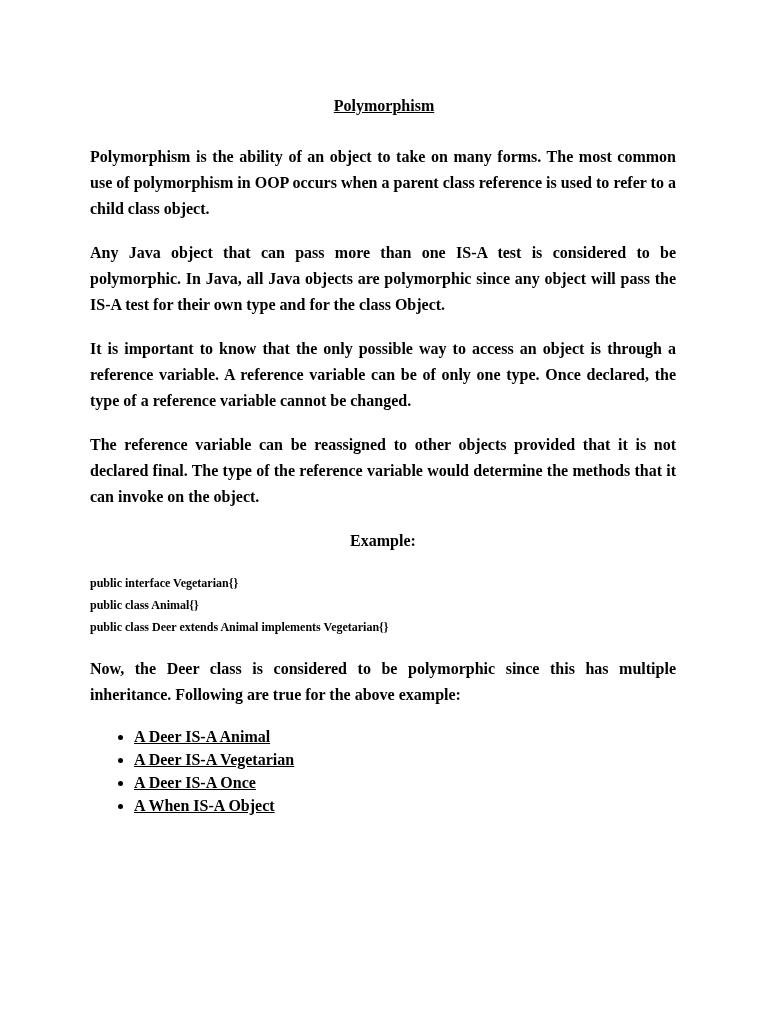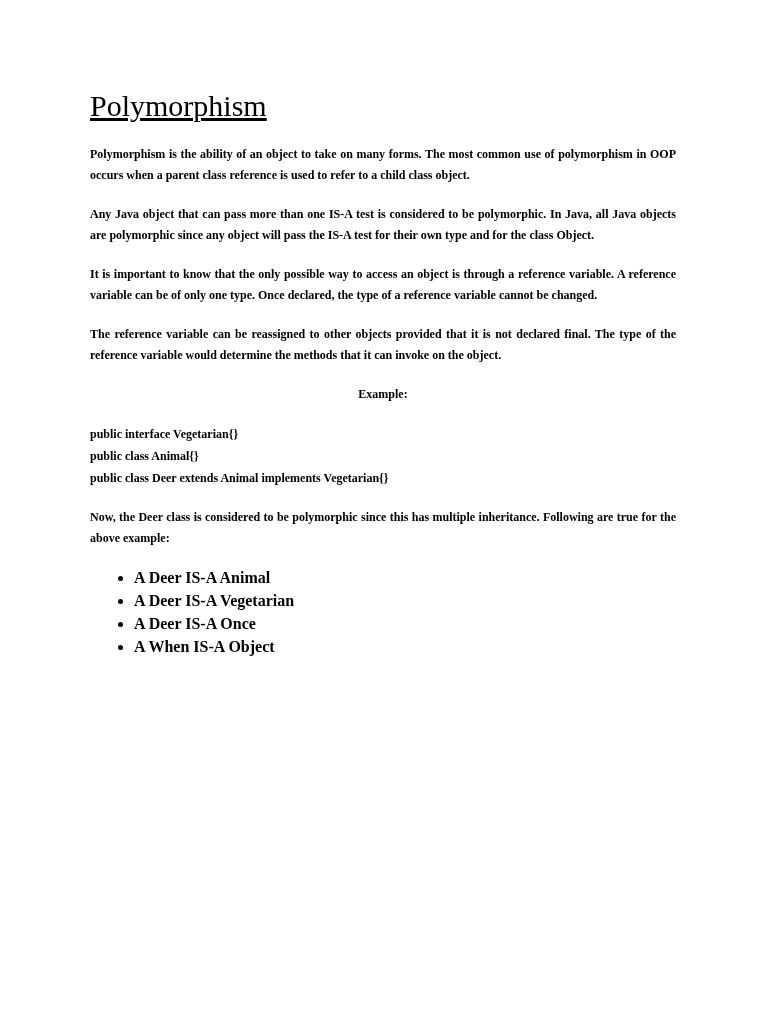--- a/index.html
+++ b/index.html
@@ -14,49 +14,51 @@
   .page {
     width: 768px;
     height: 1024px;
     background: #ffffff;
     padding: 92px 90px 0 90px;
     font-family: "Liberation Serif", "DejaVu Serif", serif;
     color: #000000;
     font-weight: bold;
   }
   .doc-title {
-    font-size: 30px;
-    font-weight: normal;
+    font-size: 16px;
+    font-weight: bold;
+    text-align: center;
     text-decoration: underline;
     margin: 0 0 24px 0;
     line-height: 28px;
   }
   .para {
-    font-size: 12px;
-    line-height: 21px;
+    font-size: 16px;
+    line-height: 26px;
     margin: 0 2px 18px 0;
     text-align: justify;
     text-justify: inter-word;
   }
   .single-line {
     text-align: center;
   }
   .code-block {
     font-size: 12px;
     line-height: 22px;
     margin: 0 0 18px 0;
     text-align: left;
   }
   .code-line {
     white-space: nowrap;
   }
   .isa-list {
     margin: 2px 0 24px 0;
     padding: 0 0 0 44px;
     list-style: disc outside;
+    text-decoration: underline;
   }
   .isa-list li {
     font-size: 16px;
     line-height: 22px;
     margin: 0 0 1px 0;
     text-align: left;
   }
 </style>
 </head>
 <body>

